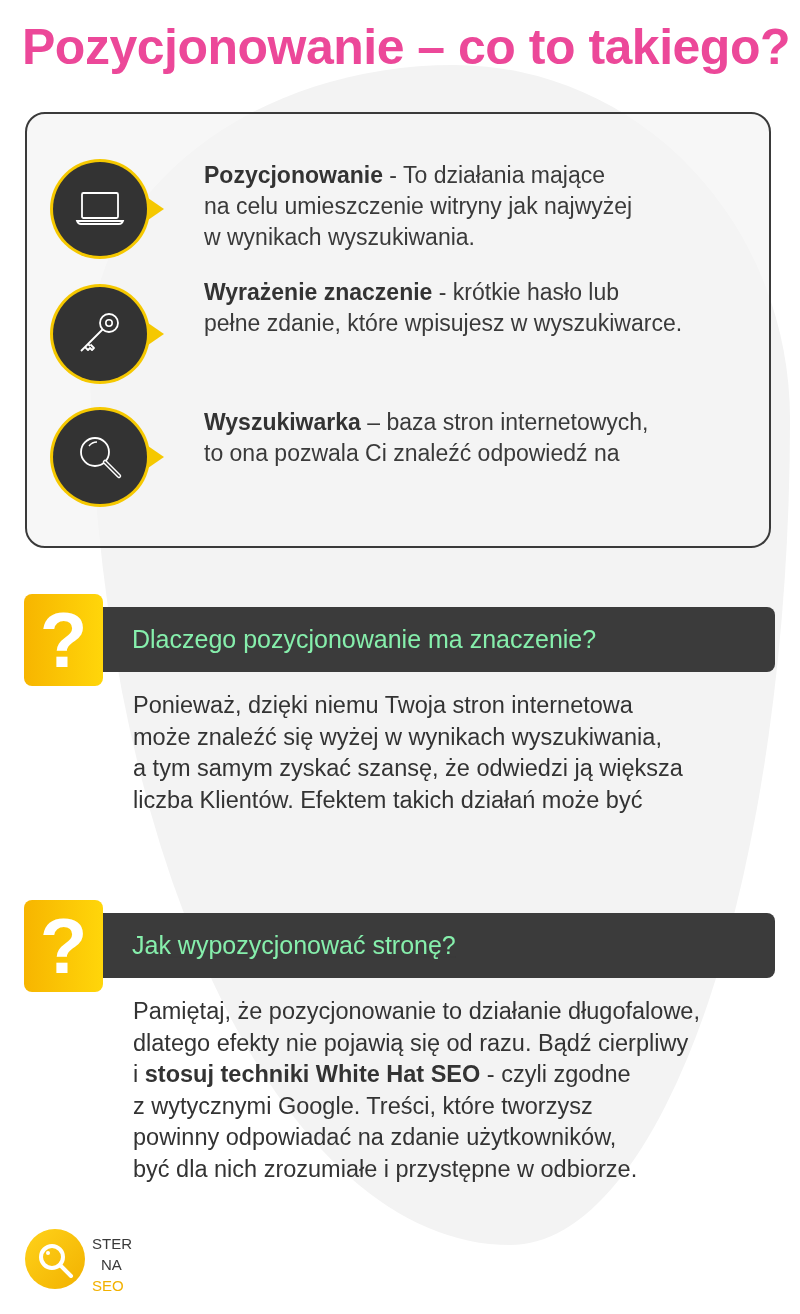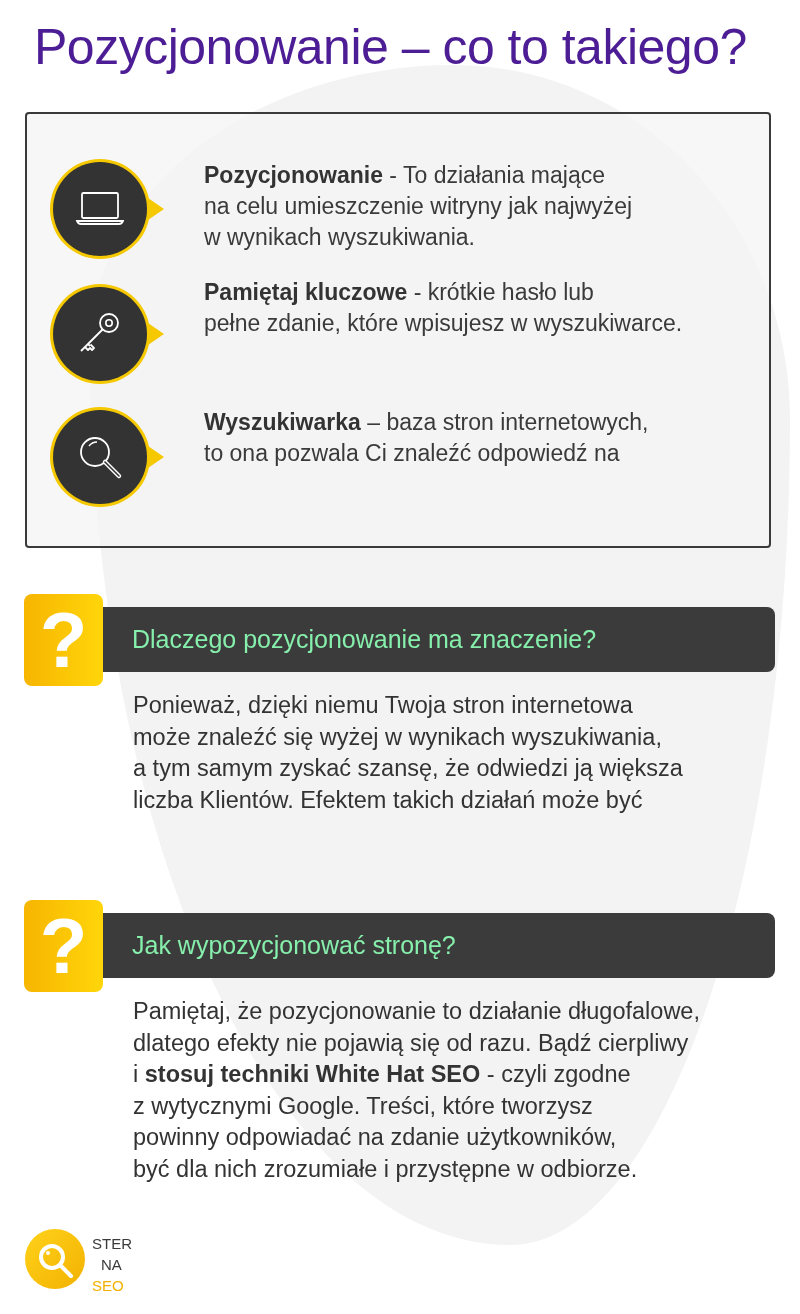--- a/index.html
+++ b/index.html
@@ -9,27 +9,27 @@
       font-family: "Liberation Sans", "DejaVu Sans", sans-serif;
       color: #3a3a3a;
     }
     .blob {
       position: absolute; left: 90px; top: 65px; width: 700px; height: 1180px;
       background: #f3f3f3;
       border-radius: 52% 48% 40% 60% / 24% 30% 70% 76%;
       z-index: 0;
     }
     .title {
-      position: absolute; left: 34px; top: 18px; margin: 0;
-      font-size: 50px; font-weight: normal; color: #4c1d95; letter-spacing: -0.5px;
+      position: absolute; left: 22px; top: 18px; margin: 0;
+      font-size: 50px; font-weight: bold; color: #ec4899; letter-spacing: -0.5px;
       z-index: 2; white-space: nowrap;
     }
     .defs-box {
       position: absolute; left: 25px; top: 112px; width: 746px; height: 436px;
-      border: 2.5px solid #3a3a3a; border-radius: 4px;
+      border: 2.5px solid #3a3a3a; border-radius: 20px;
       background: rgba(244,244,244,0.7); z-index: 1; box-sizing: border-box;
     }
     .def-row { position: absolute; left: 0; width: 100%; }
     .def-icon {
       position: absolute; left: 26px; width: 94px; height: 94px;
       border-radius: 50%; background: #333333;
       box-shadow: 0 0 0 3px #f5c800;
     }
     .def-icon::after {
       content: ""; position: absolute; right: -17px; top: 36px;
@@ -94,21 +94,21 @@
 
   <div class="def-row" style="top:173px;">
     <div class="def-icon">
       <svg width="50" height="50" viewBox="0 0 50 50">
         <circle cx="34" cy="14" r="9" fill="none" stroke="#fff" stroke-width="1.8"></circle>
         <circle cx="34" cy="14" r="3.2" fill="none" stroke="#fff" stroke-width="1.6"></circle>
         <path d="M27.5 20.5 L6 42 M10 38 L13 41 L15 39 L17 41 L19 39 L15.5 35.5 M13 35 L15 37" fill="none" stroke="#fff" stroke-width="1.8" stroke-linejoin="round"></path>
       </svg>
     </div>
     <div class="def-text" style="top:-10px;">
-      <div><b>Pamiętaj kluczowe</b><span> - </span><span>krótkie hasło lub</span></div>
+      <div><b>Wyrażenie znaczenie</b><span> - </span><span>krótkie hasło lub</span></div>
       <div>pełne zdanie, które wpisujesz w wyszukiwarce.</div>
     </div>
   </div>
 
   <div class="def-row" style="top:296px;">
     <div class="def-icon">
       <svg width="50" height="50" viewBox="0 0 50 50">
         <circle cx="20" cy="20" r="14" fill="none" stroke="#fff" stroke-width="1.8"></circle>
         <path d="M14 14 Q17 10 22 10" fill="none" stroke="#fff" stroke-width="1.4"></path>
         <path d="M30 30 L44 44" stroke="#fff" stroke-width="4.5" stroke-linecap="round"></path>

